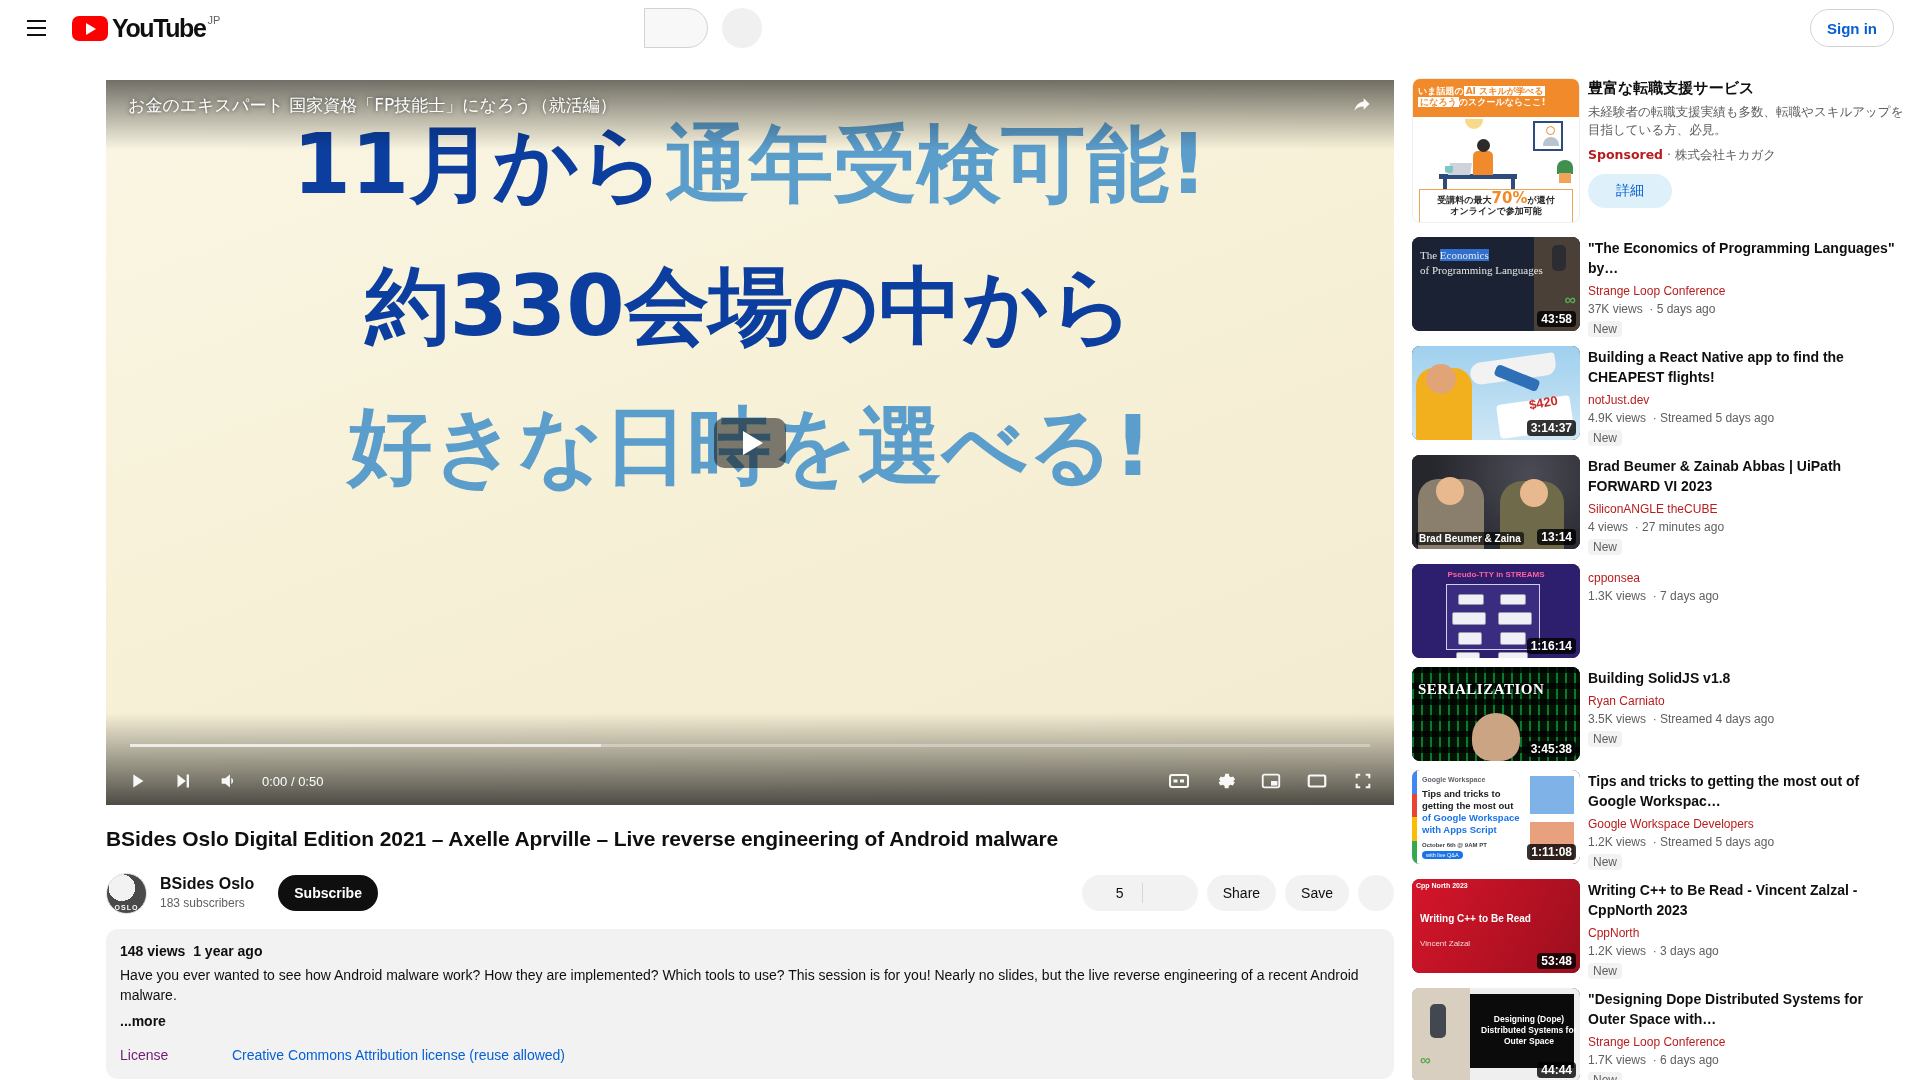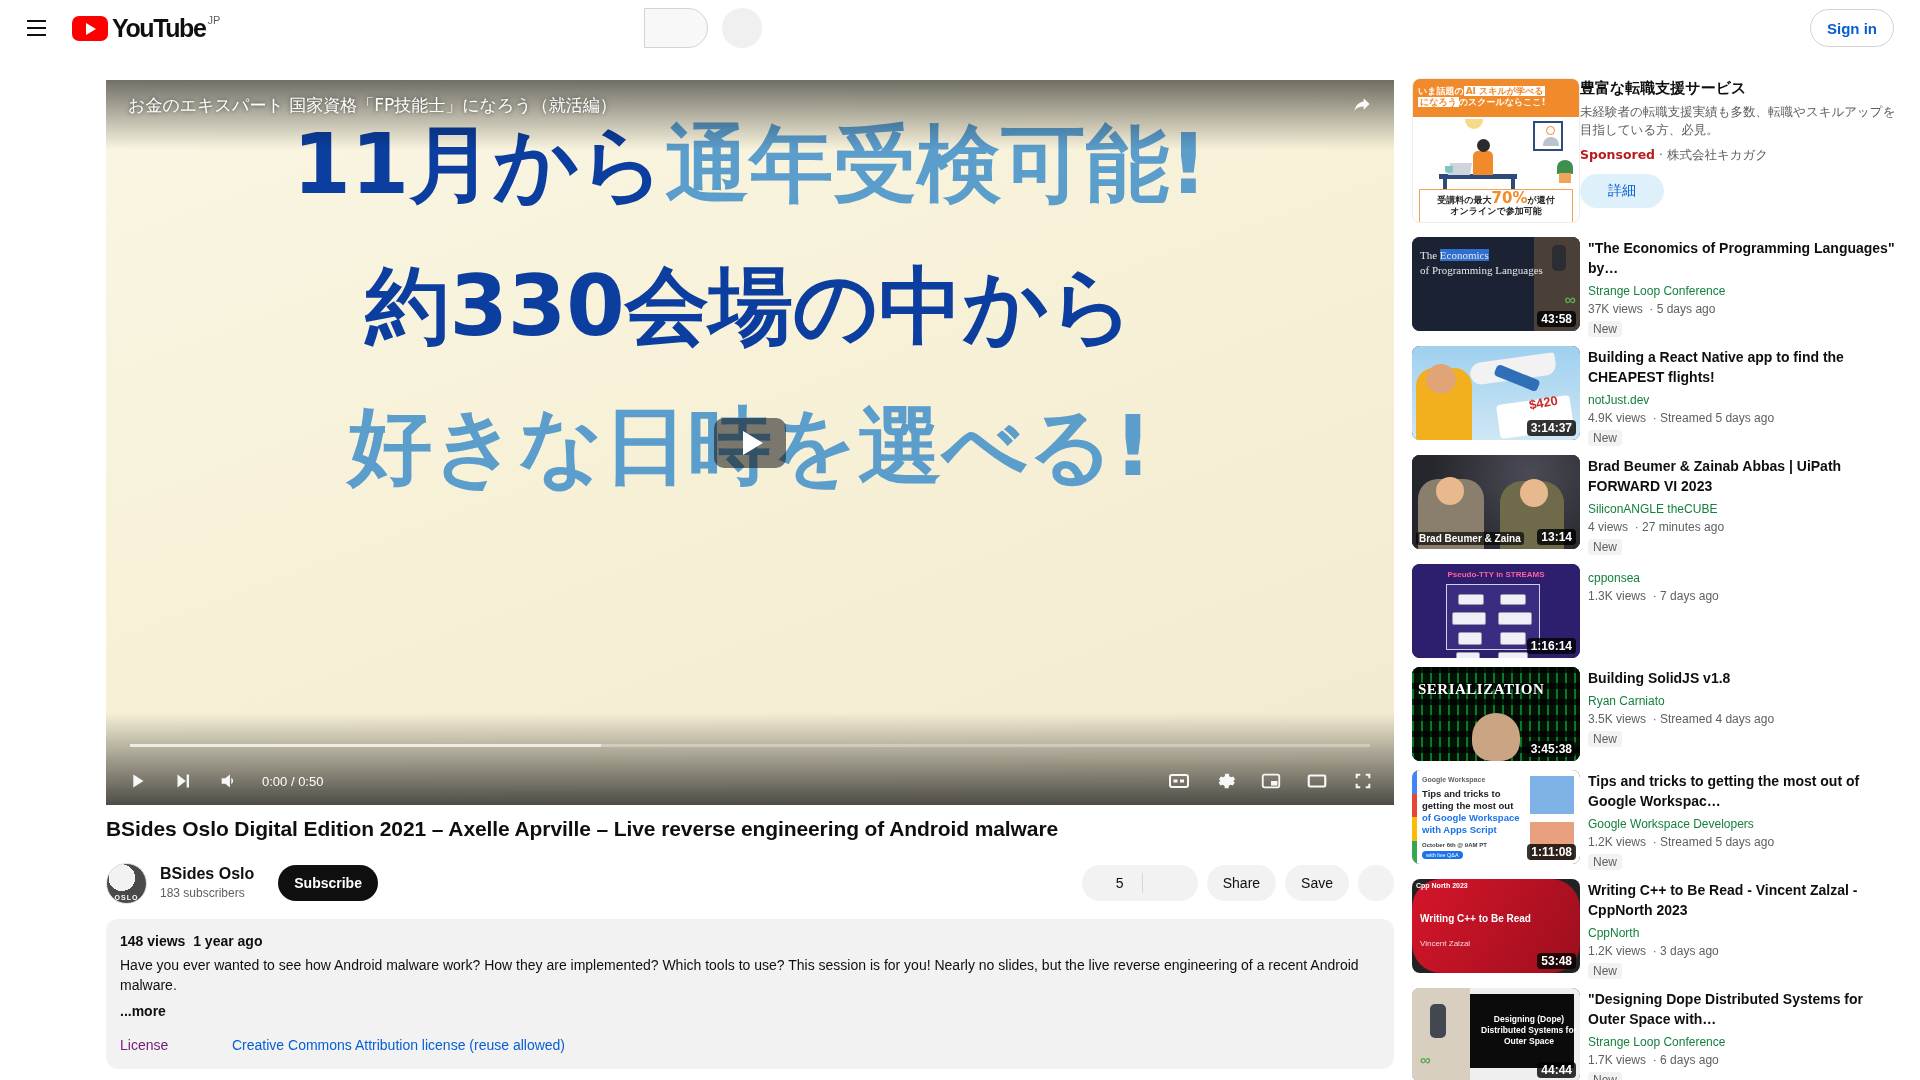--- a/index.html
+++ b/index.html
@@ -150,21 +150,21 @@
     position: absolute; left: 0; bottom: 0; width: 100%; height: 48px;
     display: flex; align-items: center; padding: 0 8px;
   }
   .ctrl { width: 46px; height: 48px; display:flex; align-items:center; justify-content:center; cursor:pointer; }
   .ctrl svg { fill: #fff; opacity: .95; }
   .time-txt { color:#fff; font-size: 13px; margin-left: 10px; font-family:"Liberation Sans",sans-serif; }
   .spacer { flex: 1; }
 
   
   .video-title {
-    margin-top: 10px; font-size: 21px; font-weight: 700;
+    margin-top: 20px; font-size: 21px; font-weight: 700;
     line-height: 28px; letter-spacing: -.1px;
   }
   .owner-row {
     margin-top: 18px; display: flex; align-items: center; height: 44px;
   }
   .avatar {
     width: 41px; height: 41px; border-radius: 50%;
     background: radial-gradient(circle at 38% 35%, #f2f2f2 0 38%, #4a4a4a 38% 100%);
     border: 1px solid #ddd; overflow: hidden;
     display:flex;align-items:flex-end;justify-content:center;
@@ -203,21 +203,21 @@
     margin-top: 18px; display:flex; font-size: 14px; padding-left: 0;
   }
   .license-label { color:#701a75; width: 112px; }
   .license-link { color: #065fd4; cursor: pointer; }
 
   
   #secondary {
     position: absolute; left: 1412px; top: 78px; width: 492px;
   }
   
-  .promo { display: flex; gap: 0; margin-bottom: 14px; }
+  .promo { display: flex; gap: 8px; margin-bottom: 14px; }
   .promo-thumb {
     width: 168px; height: 145px; border-radius: 8px; overflow: hidden;
     position: relative; background: #fff; border: 1px solid #eee; flex: none;
   }
   .promo-band {
     height: 38px; background: #f08a2a; color:#fff;
     font-size: 9px; font-weight: 700; line-height: 11px;
     padding: 7px 5px; font-family: "DejaVu Sans", sans-serif;
   }
   .promo-band .hl { background: #fff; color: #f08a2a; padding: 0 2px; }
@@ -263,21 +263,21 @@
     position: absolute; right: 4px; bottom: 4px;
     background: rgba(0,0,0,.8); color:#fff; font-size: 12px; font-weight:600;
     padding: 1px 4px; border-radius: 4px; font-family:"Liberation Sans",sans-serif;
   }
   .sv-info { flex: 1; min-width: 0; padding-top: 1px; }
   .sv-title {
     font-size: 14px; font-weight: 600; line-height: 20px; color:#0f0f0f;
     display: -webkit-box; -webkit-line-clamp: 2; -webkit-box-orient: vertical;
     overflow: hidden;
   }
-  .sv-chan { font-size: 12px; color:#15803d; line-height: 18px; margin-top: 4px; }
+  .sv-chan { font-size: 12px; color:#b91c1c; line-height: 18px; margin-top: 4px; }
   .sv-stats { font-size: 12px; color:#606060; line-height: 18px; }
   .sv-new {
     display:inline-block; margin-top: 3px; font-size: 12px; color:#606060;
     background: #f2f2f2; border-radius: 4px; padding: 1px 5px;
   }
   .sv-badge {
     position:absolute; left: 4px; bottom: 4px; display:flex; align-items:center;
     gap: 3px; background: rgba(0,0,0,.65); border-radius: 3px; padding: 1px 3px;
   }
   .sv-badge-txt { color:#fff; font-size: 10px; font-weight: 700; white-space: nowrap; }
@@ -325,21 +325,21 @@
   .th-gws .bar { position:absolute; left:0; top:0; width:5px; height:100%;
     background: linear-gradient(#4285f4 0 25%, #ea4335 25% 50%, #fbbc05 50% 75%, #34a853 75% 100%); }
   .th-gws .g { position:absolute; left:10px; top:6px; font-size:7px; color:#5f6368; font-weight:600;}
   .th-gws .t { position:absolute; left:10px; top:18px; font-size:9.5px; font-weight:700; line-height:12px; color:#202124; width:98px;}
   .th-gws .t .b { color:#1a73e8; }
   .th-gws .d { position:absolute; left:10px; bottom:16px; font-size:6px; color:#3c4043; font-weight:700;}
   .th-gws .q { position:absolute; left:10px; bottom:5px; font-size:5.5px; color:#fff; background:#1a73e8; border-radius:6px; padding:1px 4px;}
   .th-gws .ph1 { position:absolute; right:6px; top:6px; width:44px; height:38px; background:#7fb3e8;}
   .th-gws .ph2 { position:absolute; right:6px; bottom:4px; width:44px; height:38px; background:#e8a07f;}
 
-  .th-cpp { background: linear-gradient(120deg,#d6152a,#9c0f1e); position:relative;border-radius:29px; }
+  .th-cpp { background: linear-gradient(120deg,#d6152a,#9c0f1e); position:relative; }
   .th-cpp .lg { position:absolute; left:4px; top:3px; font-size:7px; font-weight:700; color:#fff; line-height:8px;}
   .th-cpp .t { position:absolute; left:8px; top:34px; font-size:10px; font-weight:700; color:#fff;}
   .th-cpp .a { position:absolute; left:8px; top:60px; font-size:8px; color:#f3d6d9;}
 
   .th-dope { background:#efefef; position:relative; }
   .th-dope .left { position:absolute; left:0; top:0; width:58px; height:100%; background:#d9cfc0;}
   .th-dope .spk { position:absolute; left:18px; top:16px; width:16px; height:34px; background:#43474f; border-radius:5px;}
   .th-dope .inf { position:absolute; left:8px; bottom:14px; color:#5aa84f; font-size:15px; font-weight:700;}
   .th-dope .blk { position:absolute; left:58px; top:6px; right:6px; bottom:14px; background:#0b0b0b;}
   .th-dope .tx { position:absolute; left:66px; top:26px; color:#fff; font-size:8.5px; font-weight:700; line-height:11px;text-align:center;}

